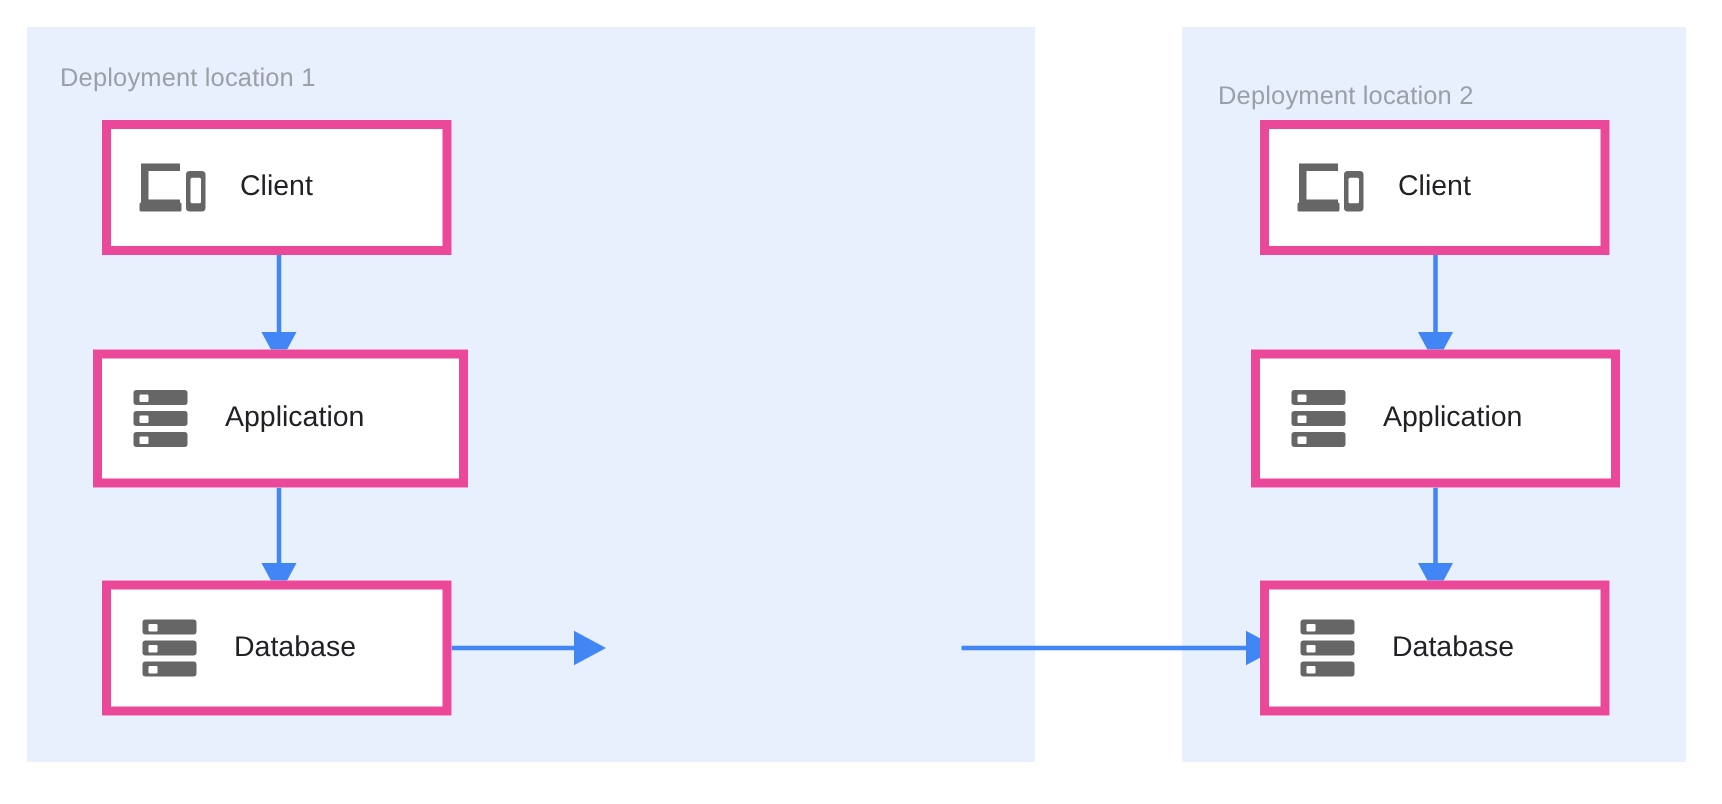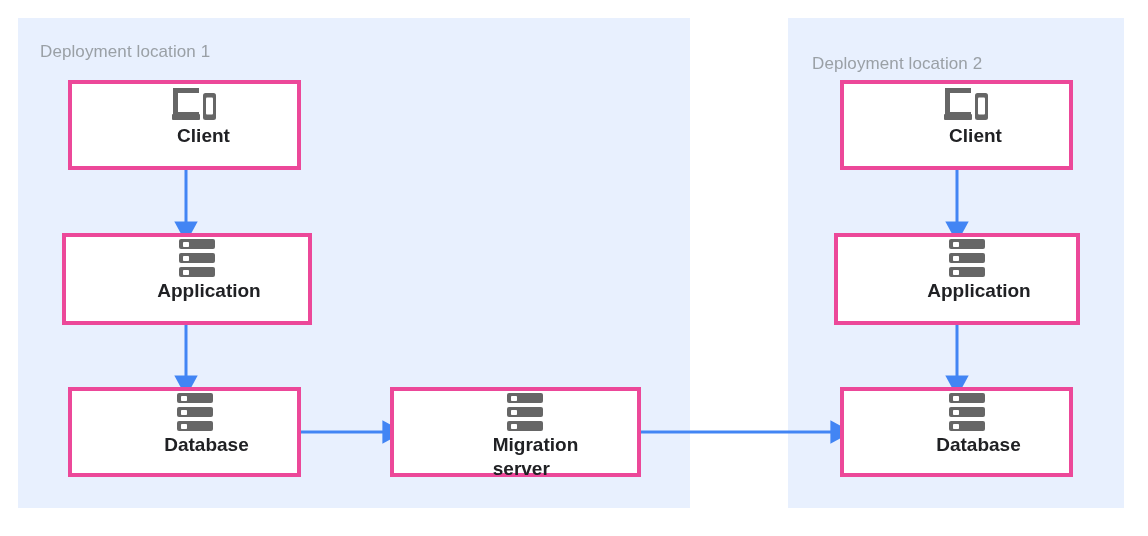--- a/index.html
+++ b/index.html
@@ -24,27 +24,26 @@
   .zone-label {
     position: absolute;
     font-size: 17px;
     color: #9aa0a6;
     letter-spacing: 0.1px;
     white-space: nowrap;
   }
   .node {
     position: absolute;
     background: #ffffff;
-    border: 4px solid #ec4899;
+    border: 6px solid #ec4899;
     box-sizing: border-box;
     display: flex;
-    flex-direction: column;
+    flex-direction: row;
     align-items: center;
     justify-content: flex-start;
-    font-weight: bold;
   }
   .node .icon-wrap {
     flex: 0 0 auto;
     display: flex;
     align-items: center;
     justify-content: center;
   }
   .node .node-label {
     font-size: 19px;
     color: #202124;
@@ -133,34 +132,20 @@
         <rect x="5" y="5" width="6" height="5" rx="0.8" fill="#ffffff"></rect>
         <rect x="1" y="16" width="36" height="10" rx="2" fill="#666666"></rect>
         <rect x="5" y="19" width="6" height="5" rx="0.8" fill="#ffffff"></rect>
         <rect x="1" y="30" width="36" height="10" rx="2" fill="#666666"></rect>
         <rect x="5" y="33" width="6" height="5" rx="0.8" fill="#ffffff"></rect>
       </svg>
     </span>
     <span class="node-label" style="margin-left:24px;">Database</span>
   </div>
 
-  <div class="node" style="left:390px; top:387px; width:251px; height:90px; padding-left:18px;">
-    <span class="icon-wrap">
-      <svg class="svr" viewBox="0 0 38 42" aria-hidden="true">
-        <rect x="1" y="2" width="36" height="10" rx="2" fill="#666666"></rect>
-        <rect x="5" y="5" width="6" height="5" rx="0.8" fill="#ffffff"></rect>
-        <rect x="1" y="16" width="36" height="10" rx="2" fill="#666666"></rect>
-        <rect x="5" y="19" width="6" height="5" rx="0.8" fill="#ffffff"></rect>
-        <rect x="1" y="30" width="36" height="10" rx="2" fill="#666666"></rect>
-        <rect x="5" y="33" width="6" height="5" rx="0.8" fill="#ffffff"></rect>
-      </svg>
-    </span>
-    <span class="node-label" style="margin-left:22px;">Migration
-server</span>
-  </div>
 
   <div class="node" style="left:840px; top:80px; width:233px; height:90px; padding-left:16px;">
     <span class="icon-wrap">
       <svg class="cli" viewBox="0 0 48 40" aria-hidden="true">
         <path d="M4,4 h26 v5 h-21 v19 h21 v5 h-26 z" fill="#666666"></path>
         <rect x="3" y="30" width="28" height="6" rx="1" fill="#666666"></rect>
         <rect x="34" y="9" width="13" height="27" rx="2.5" fill="#666666"></rect>
         <rect x="37" y="13.5" width="7" height="17" rx="1" fill="#ffffff"></rect>
       </svg>
     </span>

